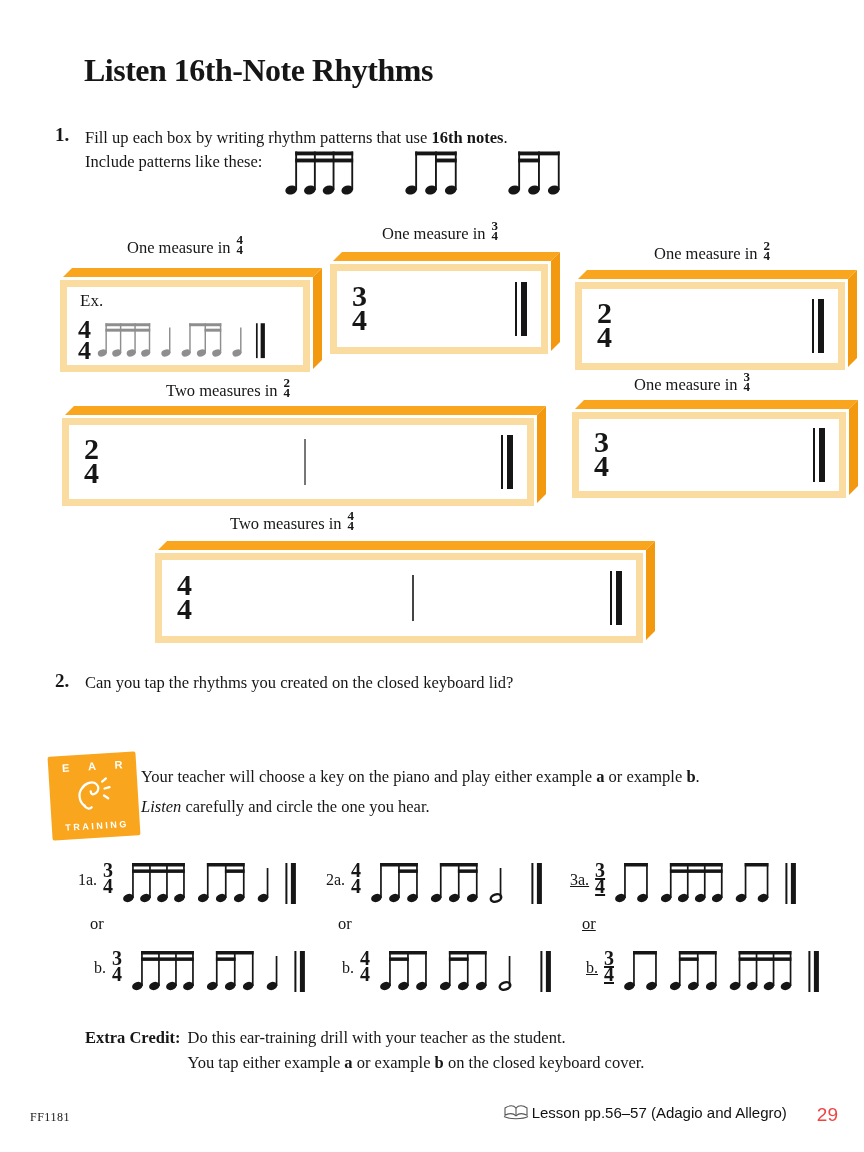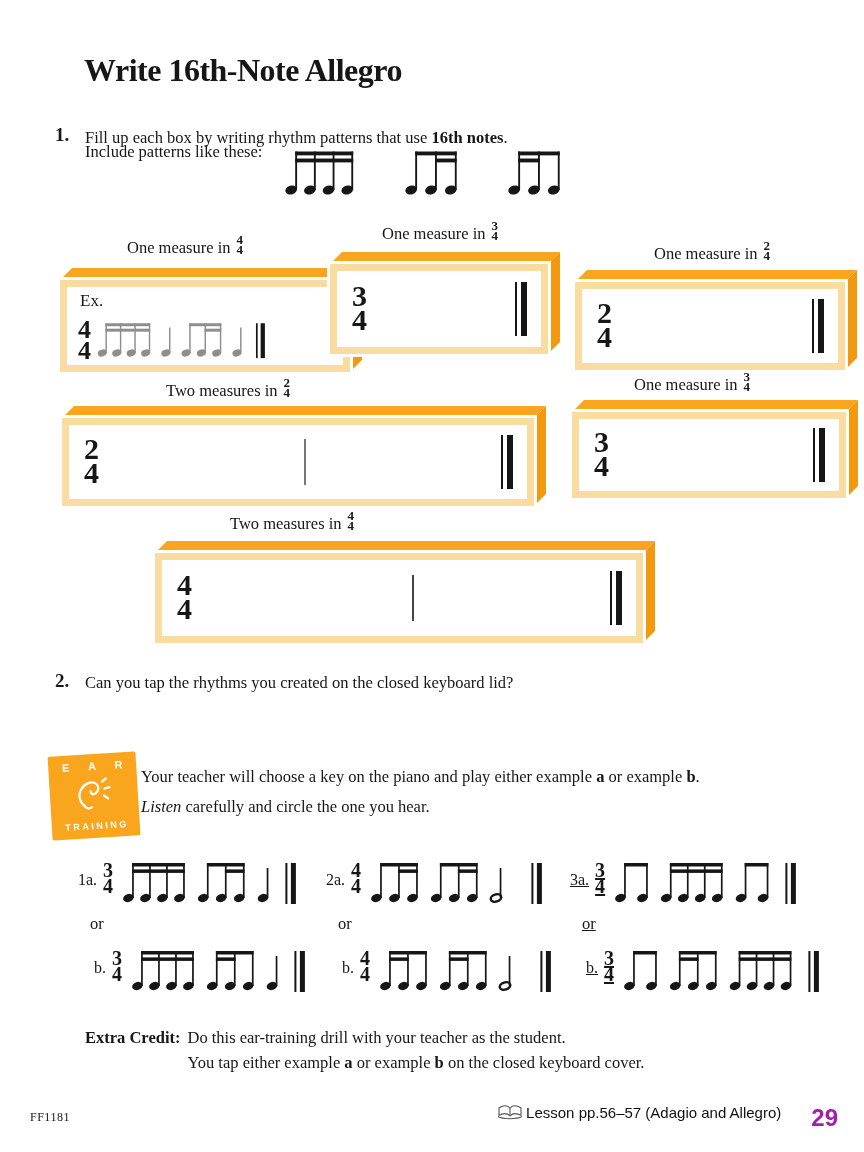--- a/index.html
+++ b/index.html
@@ -5,32 +5,32 @@
   html,body{margin:0;padding:0;background:#fff;}
   #page{position:relative;width:864px;height:1152px;background:#fff;overflow:hidden;
         font-family:"Liberation Serif",serif;color:var(--ink,#161616);}
   .abs{position:absolute;}
 
   
   #title{left:84px;top:52px;font-size:32px;font-weight:bold;letter-spacing:-0.5px;}
   .item-num{font-size:19px;font-weight:bold;}
   #n1{left:55px;top:124px;}
   #i1l1{left:85px;top:128px;font-size:16.5px;}
-  #i1l2{left:85px;top:142px;font-size:16.5px;}
+  #i1l2{left:85px;top:152px;font-size:16.5px;}
   #patterns{left:283px;top:146px;display:flex;gap:34px;align-items:flex-start;}
 
   
   .box3d{position:absolute;}
   .slab-top{position:absolute;left:0;top:0;width:100%;height:12px;background:var(--orange);
             clip-path:polygon(12px 0,100% 0,calc(100% - 12px) 100%,0 100%);}
   .slab-side{position:absolute;right:0;top:0;width:12px;height:100%;background:var(--orange-side);
             clip-path:polygon(0 12px,100% 0,100% calc(100% - 12px),0 100%);}
   .face{position:absolute;left:0;top:12px;right:12px;bottom:0;background:#fff;
         border:7px solid var(--cream);outline:3px solid #fff;box-sizing:border-box;}
-  .b1{left:60px;top:268px;width:262px;height:104px;padding-left:40px;}
+  .b1{left:60px;top:268px;width:262px;height:104px;}
   .b2{left:330px;top:252px;width:230px;height:102px;}
   .b3{left:575px;top:270px;width:282px;height:100px;}
   .b4{left:62px;top:406px;width:484px;height:100px;}
   .b5{left:572px;top:400px;width:286px;height:98px;}
   .b6{left:155px;top:541px;width:500px;height:102px;}
 
   .face-sig{position:absolute;left:15px;top:50%;transform:translateY(-53%);
             font-weight:bold;font-size:30px;line-height:0.8;display:flex;flex-direction:column;align-items:center;}
   .face-sig i,.frac i,.sig i{font-style:normal;}
   .bar-final{position:absolute;right:14px;top:50%;transform:translateY(-50%);height:54px;display:flex;gap:4px;}
@@ -75,31 +75,31 @@
 
   
   #extra{left:85px;top:1026px;display:flex;font-size:16.5px;line-height:24.5px;}
   #extra .xlabel{font-weight:bold;white-space:nowrap;margin-right:7px;}
 
   
   #f-left{left:30px;top:1110px;font-size:12px;letter-spacing:0.5px;}
   #f-right{position:absolute;right:26px;top:1104px;display:flex;align-items:flex-start;
            font-family:"Liberation Sans",sans-serif;}
   #f-right .lesson{font-size:15px;margin-left:3px;color:#111;}
-  #f-right .pageno{font-size:24px;margin-left:30px;color:#a21caf;font-weight:bold;}
+  #f-right .pageno{font-size:19px;margin-left:30px;color:#ef4444;}
 
   b{font-weight:bold;} .it{font-style:italic;}
   svg.rh{display:block;}
 </style>
 </head>
 <body>
 
 <div id="page">
 
-  <div class="abs" id="title">Write 16th-Note Allegro</div>
+  <div class="abs" id="title">Listen 16th-Note Rhythms</div>
 
   <div class="abs item-num" id="n1">1.</div>
   <div class="abs" id="i1l1"><span>Fill up each box by writing rhythm patterns that use </span><b>16th notes</b><span>.</span></div>
   <div class="abs" id="i1l2">Include patterns like these:</div>
 
   <div class="abs" id="patterns">
     <svg class="rh" width="86" height="56" viewBox="0 0 86 56">
         <ellipse cx="8.14" cy="44" rx="5.940000000000001" ry="4.4" transform="rotate(-18 8.14 44)" fill="#161616"></ellipse>
         <rect x="12.21" y="5.5" width="1.87" height="38.5" fill="#161616"></rect>
         <ellipse cx="26.840000000000003" cy="44" rx="5.940000000000001" ry="4.4" transform="rotate(-18 26.840000000000003 44)" fill="#161616"></ellipse>

